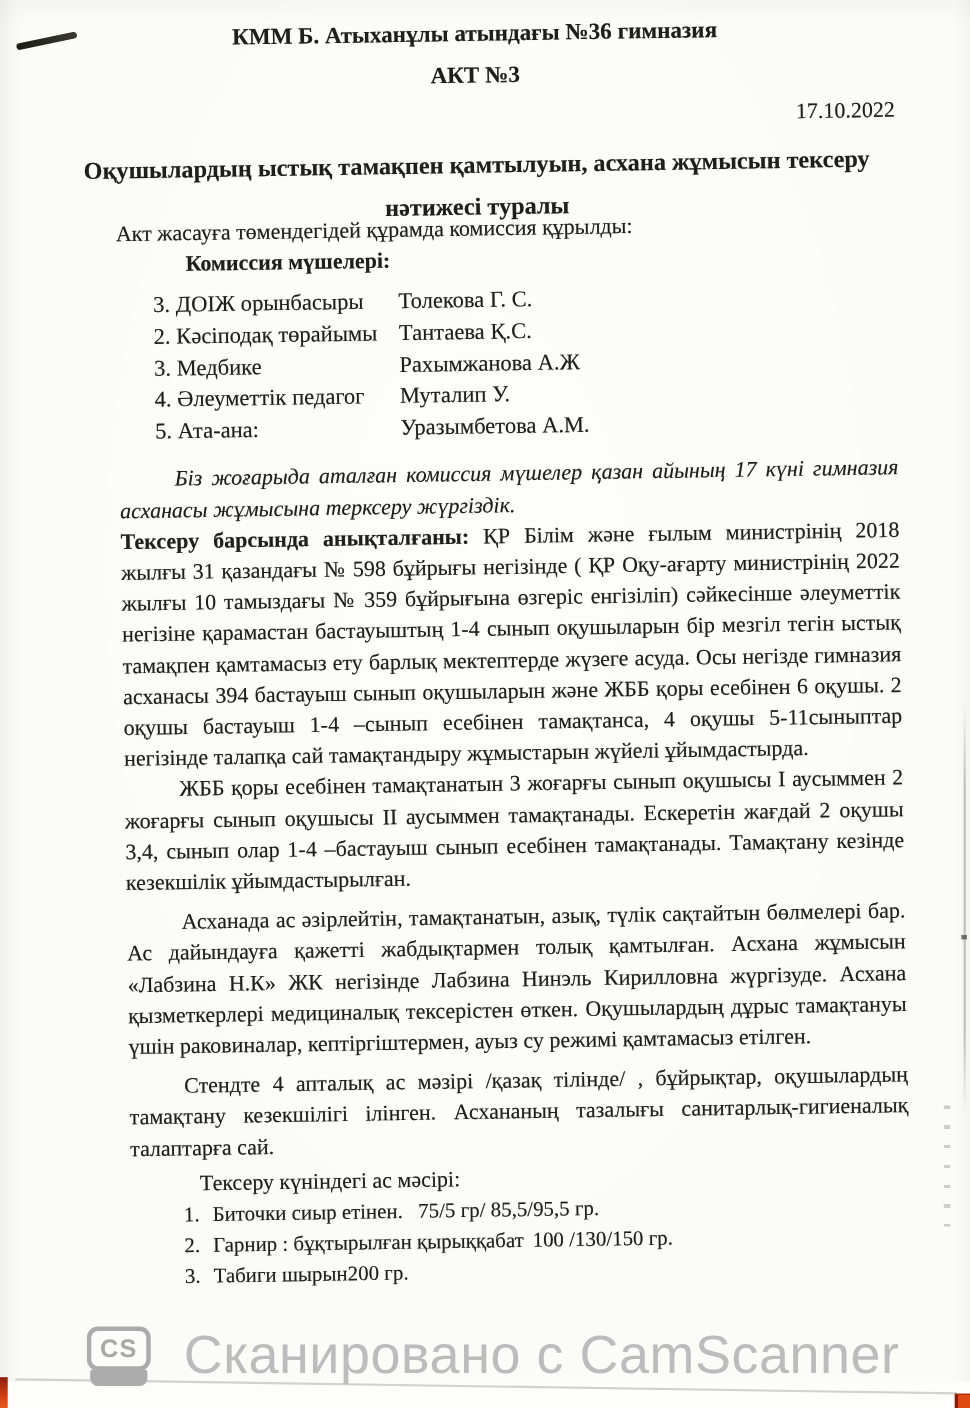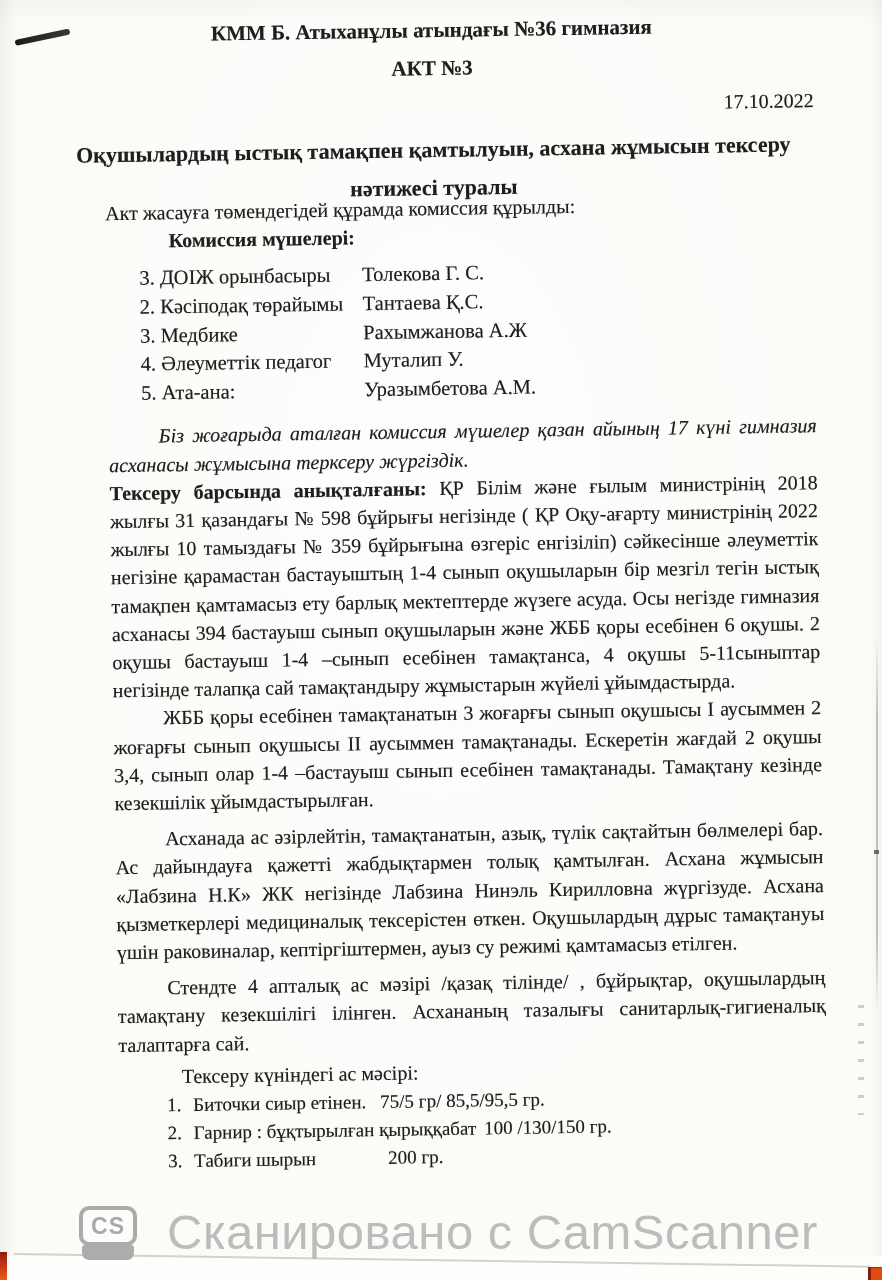--- a/index.html
+++ b/index.html
@@ -52,21 +52,21 @@
   .findings .lead{font-weight:bold;}
   .para-indent{text-indent:50px;}
   .p3{margin-top:8px !important;}
   .p4{margin-top:8px !important;}
   .menu-title{padding-left:63px;margin-top:4px !important;text-align:left;}
   .menu{list-style:none;margin:1px 0 0 0;padding:0 0 0 48px;font-size:19px;}
   .menu li{display:flex;line-height:28px;}
   .menu .num{width:26px;flex:0 0 auto;}
   .menu li:nth-child(1) .portion{margin-left:14px;}
   .menu li:nth-child(2) .portion{margin-left:8px;}
-  .menu li:nth-child(3) .portion{margin-left:72px;}
+  .menu li:nth-child(3) .portion{}
   
   .edge-line-right{position:absolute;left:876px;top:640px;width:2px;height:372px;
     background:linear-gradient(180deg,rgba(120,130,122,0),rgba(120,130,122,0.45) 20%,rgba(120,130,122,0.45) 80%,rgba(120,130,122,0));}
   .edge-tick{position:absolute;left:874px;top:850px;width:5px;height:4px;background:#4c4f4a;opacity:0.8;}
   .margin-scribble{position:absolute;left:858px;top:1005px;width:6px;height:110px;
     background:repeating-linear-gradient(180deg,rgba(120,120,115,0.35) 0 3px,rgba(0,0,0,0) 3px 18px);}
   .fold-line{position:absolute;left:14px;top:1253px;width:856px;height:1.5px;
     background:#d2d2cc;transform:rotate(0.85deg);transform-origin:left center;}
   .below-fold{position:absolute;left:0;top:1256px;width:882px;height:24px;background:#fdfdfb;}
   .corner-left{position:absolute;left:0;top:1252px;width:7px;height:28px;

